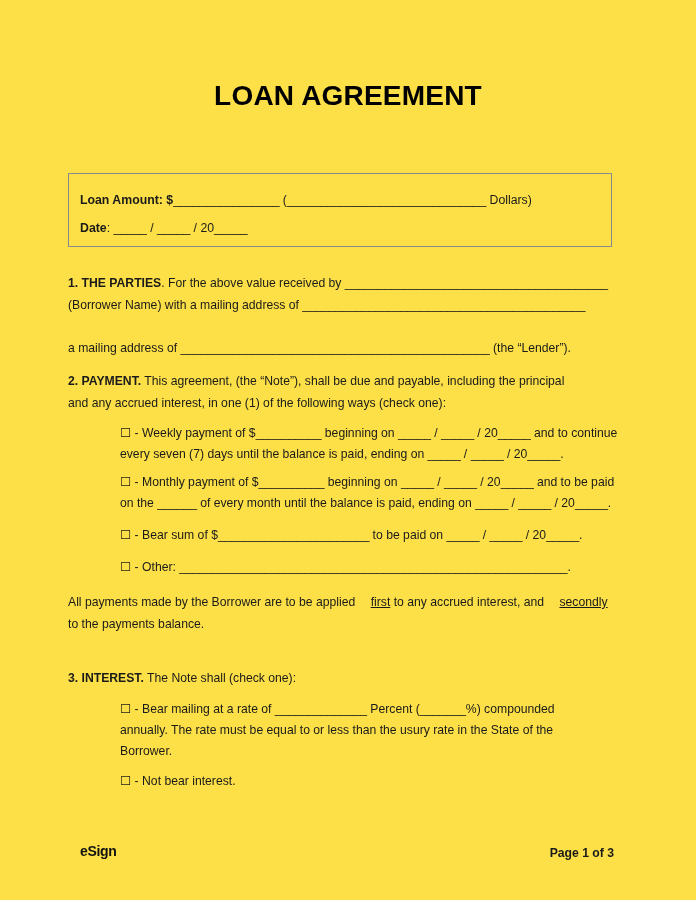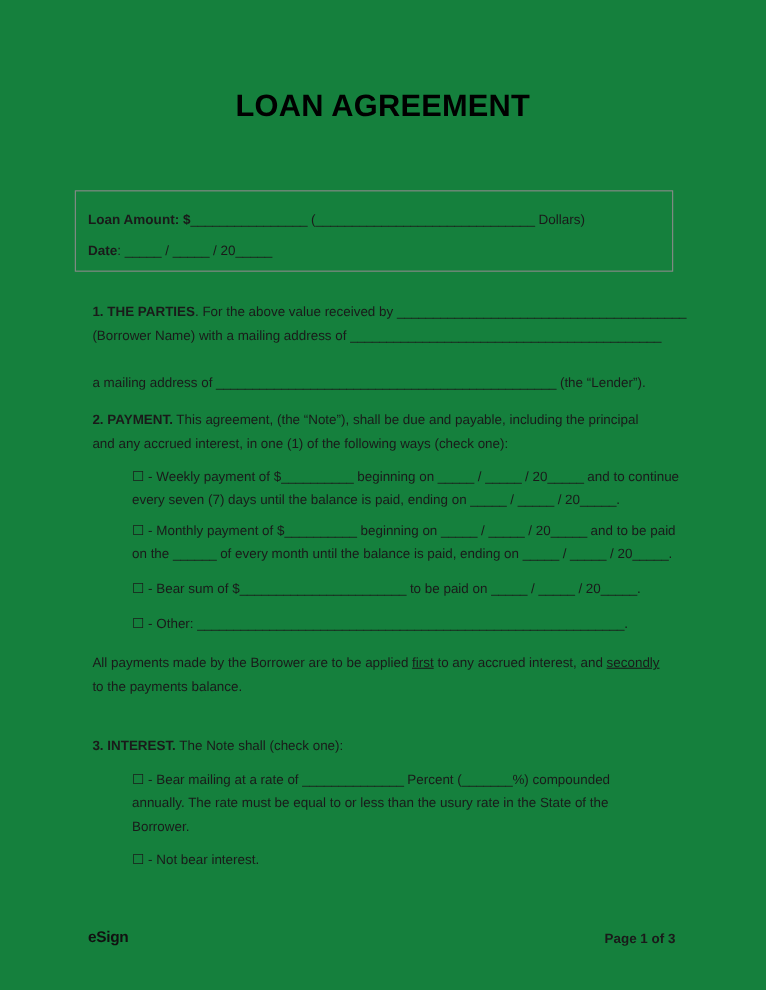--- a/index.html
+++ b/index.html
@@ -12,21 +12,21 @@
     height: 900px;
     position: relative;
     font-family: "Liberation Sans", sans-serif;
     color: #1a1a1a;
     overflow: hidden;
   }
 
   .page {
     position: absolute;
     inset: 0;
-    background: #15803d;
+    background: #fde047;
   }
 
   
   .doc-title {
     position: absolute;
     top: 80px;
     left: 0;
     width: 696px;
     text-align: center;
     font-size: 28px;
@@ -52,32 +52,32 @@
     white-space: nowrap;
     color: #1a1a1a;
   }
   .summary-row.r1 { top: 19px; }
   .summary-row.r2 { top: 47px; }
   .summary-row b { font-weight: bold; }
 
   
   .block {
     position: absolute;
-    left: 84px;
+    left: 68px;
     width: 537px;
     font-size: 12.2px;
     line-height: 21.5px;
     color: #1a1a1a;
   }
   .block.indent {
     left: 120px;
     width: 497px;
   }
   .block b { font-weight: bold; }
-  .u { text-decoration: underline; }
+  .u { text-decoration: underline; margin-left: 12px; }
 
   .blank { letter-spacing: -0.2px; }
 
   .cb {
     font-size: 12.5px;
     font-family: "DejaVu Sans", sans-serif;
   }
 
   
   .ln { position: absolute; left: 0; width: 100%; white-space: nowrap; }

